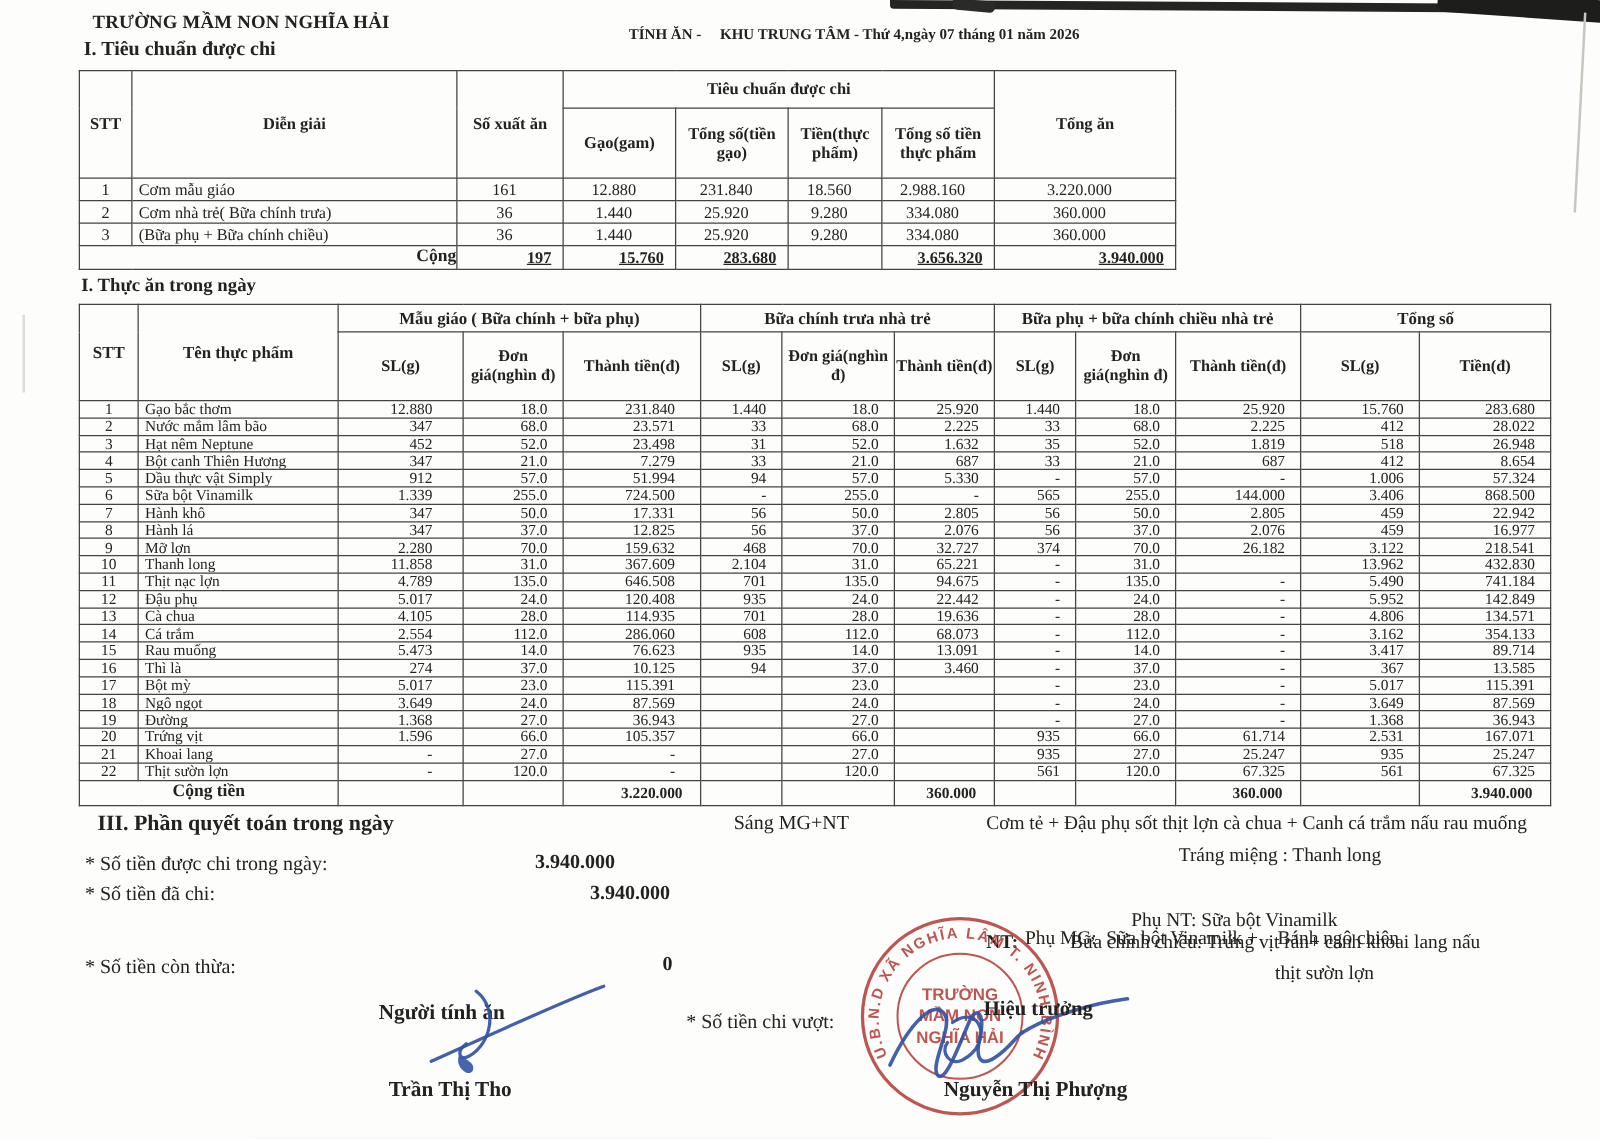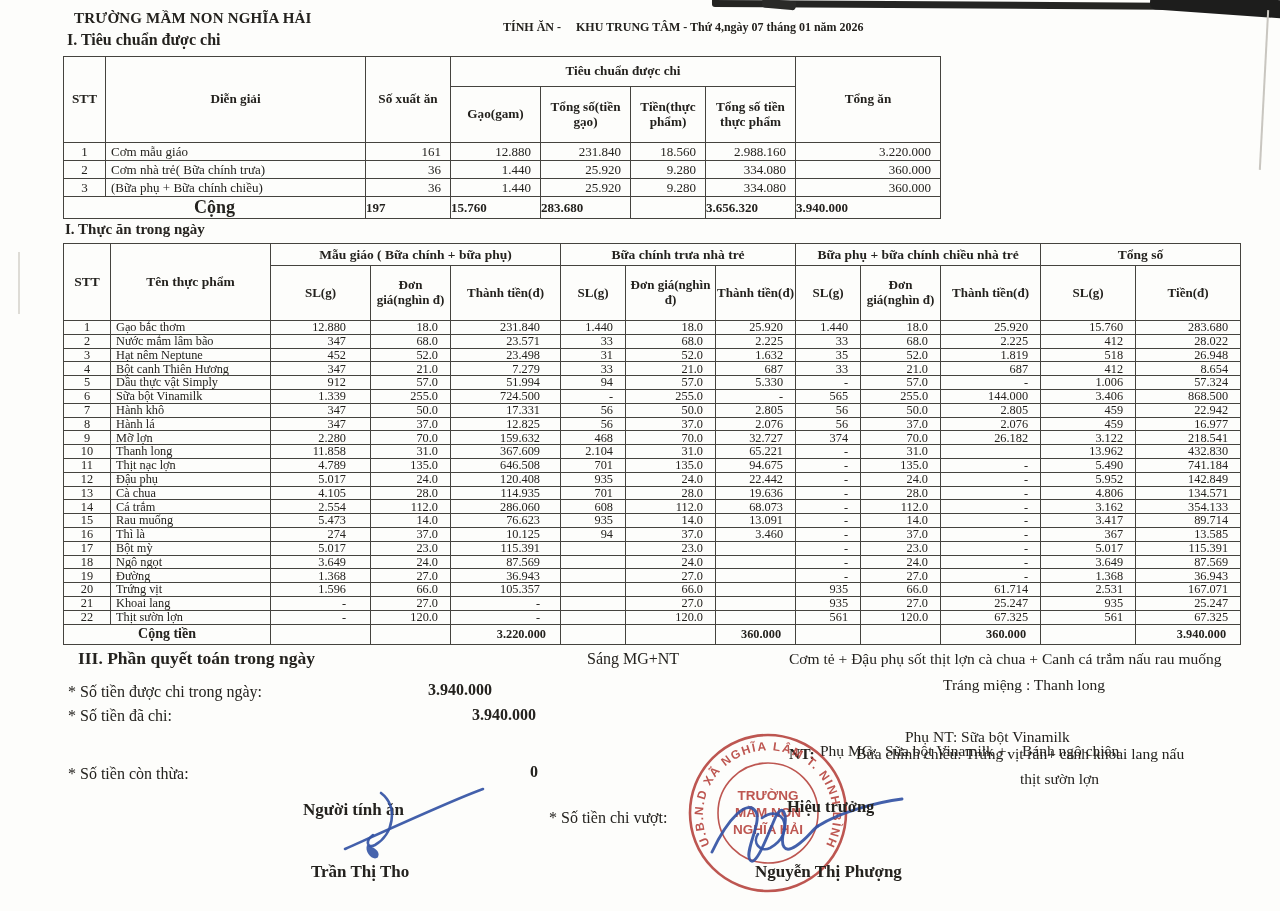--- a/index.html
+++ b/index.html
@@ -14,24 +14,24 @@
   th{font-weight:bold;white-space:normal;line-height:1.12;}
   
   .t1{position:absolute;left:63px;top:56px;width:877px;font-size:13px;}
   .t1 thead tr:nth-child(1){height:30px;}
   .t1 thead tr:nth-child(2){height:56px;}
   .t1 thead th{font-size:13.2px;}
   .t1 tbody tr{height:18px;}
   .t1 tfoot tr{height:19px;}
   .t1 tbody td:nth-child(1){text-align:center;}
   .t1 tbody td:nth-child(2){text-align:left;padding-left:5px;}
-  .t1 tbody td:nth-child(n+3){text-align:right;padding-right:9px;}
+  .t1 tbody td:nth-child(n+3){text-align:center;padding-right:9px;}
   .t1 tfoot td{font-weight:bold;}
-  .t1 tfoot td:first-child{text-align:center;font-size:18px;}
-  .t1 tfoot td:nth-child(n+2){padding-right:9px;}
+  .t1 tfoot td:first-child{text-align:right;font-size:14px;}
+  .t1 tfoot td:nth-child(n+2){text-align:right;padding-right:9px;text-decoration:underline;}
   
   .t2{position:absolute;left:63px;top:243px;width:1177px;font-size:12.3px;}
   .t2 thead tr:nth-child(1){height:22px;}
   .t2 thead tr:nth-child(2){height:55px;text-align:center;}
   .t2 thead th{font-size:13px;}
   .t2 thead tr:nth-child(1) th{font-size:13.5px;}
   .t2 thead th.small{font-size:11.5px;}
   .t2 tbody tr{height:13.8px;}
   .t2 tbody td{line-height:1;}
   .t2 tfoot tr{height:20px;}

